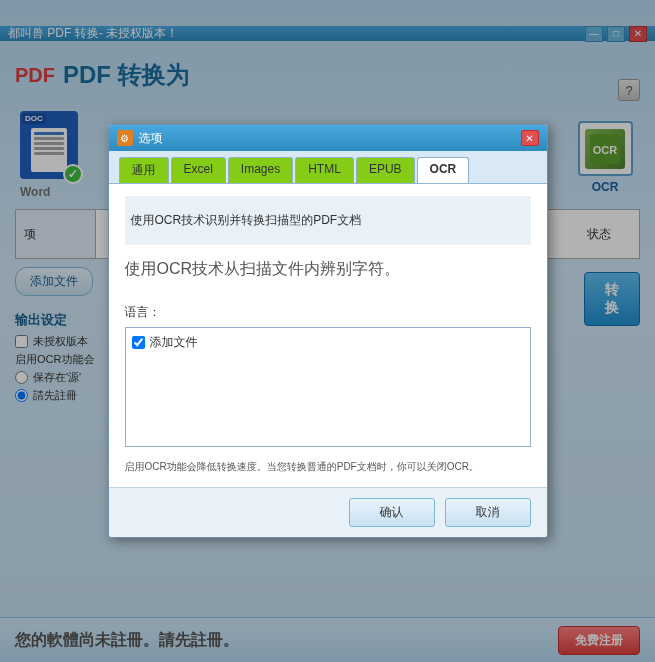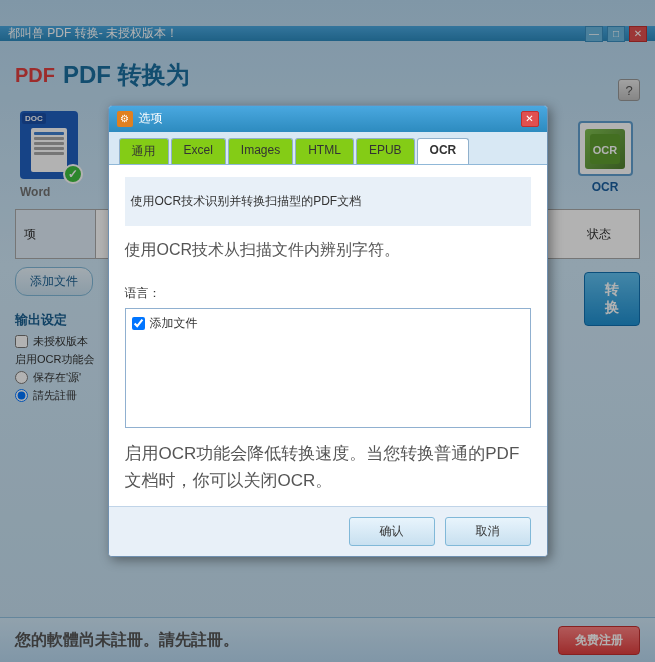--- a/index.html
+++ b/index.html
@@ -397,21 +397,21 @@
       margin-bottom: 12px;
     }
     .lang-checkbox-row {
       display: flex;
       align-items: center;
       gap: 5px;
       font-size: 12px;
       color: #333;
     }
     .ocr-notice {
-      font-size: 17px;
+      font-size: 10px;
       color: #555;
       line-height: 1.6;
     }
 
     
     .dialog-footer {
       background: #e8f0f8;
       border-top: 1px solid #c0d4e8;
       padding: 10px 16px;
       display: flex;

